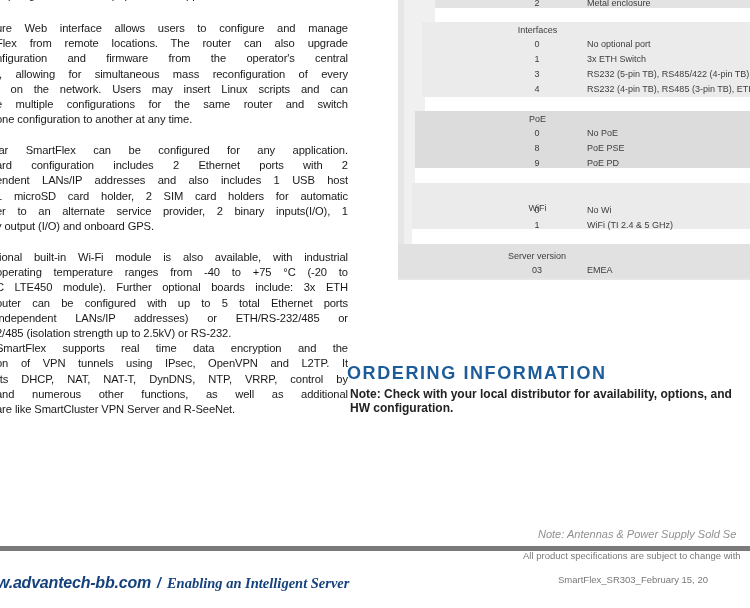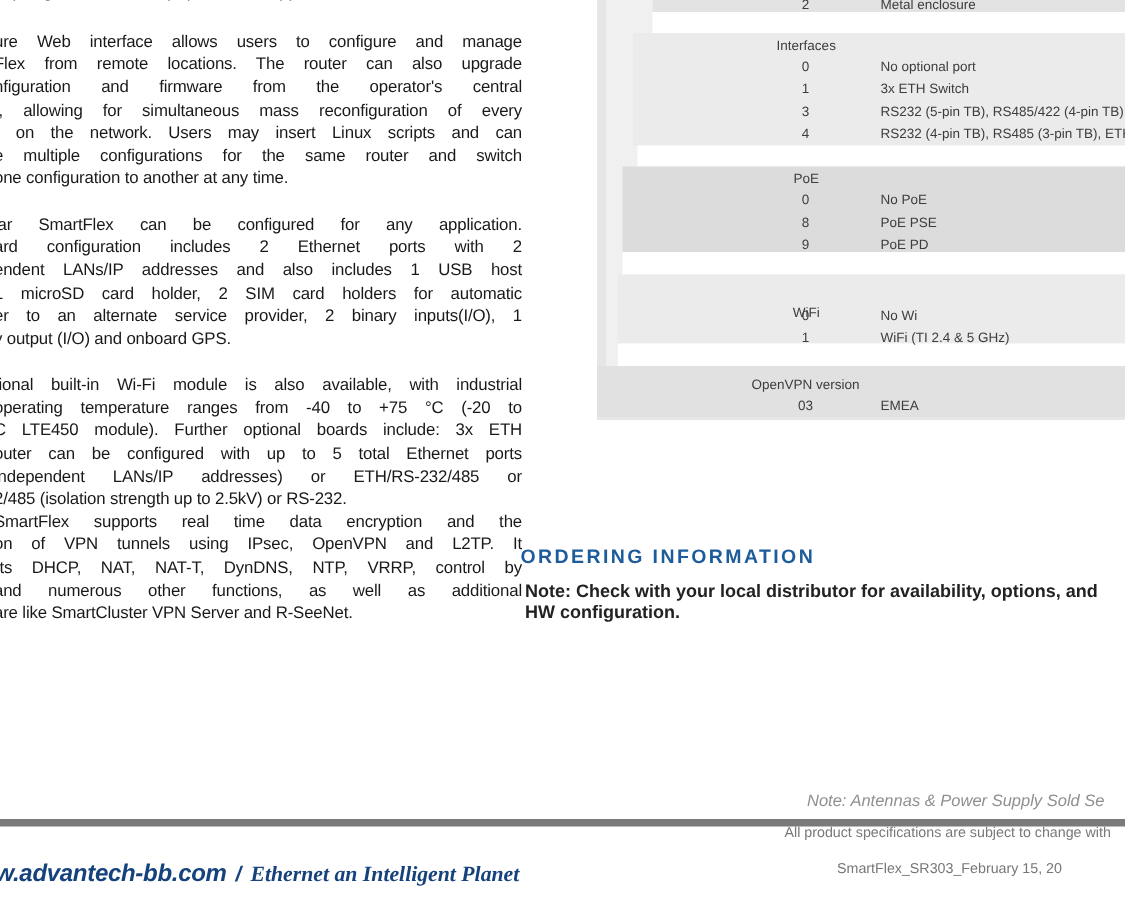--- a/index.html
+++ b/index.html
@@ -35,21 +35,21 @@
   #blk-router  {left:398px;top:244px;width:370px;height:34px;background:#e1e1e1;}
 
   .trow{position:absolute;height:12px;font-size:9px;line-height:12px;color:#3d3d3d;white-space:nowrap;}
   .tcode{position:absolute;left:512px;width:50px;text-align:center;}
   .tdesc{position:absolute;left:587px;}
   .thead{position:absolute;left:495px;width:85px;text-align:center;height:12px;
          font-size:9px;line-height:12px;color:#3d3d3d;}
 
   
   #oi-heading{position:absolute;left:347px;top:363px;
-    font-size:13px;font-weight:bold;letter-spacing:1.6px;color:#1d5c9a;}
+    font-size:18px;font-weight:bold;letter-spacing:1.6px;color:#1d5c9a;}
   #oi-note{position:absolute;left:350px;top:388px;width:398px;
     font-size:12px;line-height:13.5px;color:#222222;font-weight:bold;}
 
   
   #sold-note{position:absolute;left:538px;top:528px;
     font-size:11px;font-weight:normal;font-style:italic;color:#909090;white-space:nowrap;}
   #divider{position:absolute;left:0;top:546px;width:750px;height:5px;background:#7a7a7a;}
   #brandline{position:absolute;left:-3px;top:574px;white-space:nowrap;color:#15427c;}
   #brand-url{font-size:16px;font-weight:bold;font-style:italic;letter-spacing:-0.2px;}
   #brand-sep{font-size:14px;font-weight:bold;font-style:italic;padding:0 6px;}
@@ -148,33 +148,33 @@
 <div class="thead" style="top:202px;">WiFi</div>
 <div class="trow" style="top:204px;">
   <span class="tcode">0</span>
   <span class="tdesc">No Wi</span>
 </div>
 <div class="trow" style="top:219px;">
   <span class="tcode">1</span>
   <span class="tdesc">WiFi (TI 2.4 &amp; 5 GHz)</span>
 </div>
 
-<div class="thead" style="top:250px;width:110px;left:482px;">OpenVPN version</div>
+<div class="thead" style="top:250px;width:110px;left:482px;">Server version</div>
 <div class="trow" style="top:264px;">
   <span class="tcode">03</span>
   <span class="tdesc">EMEA</span>
 </div>
 
 <div id="oi-heading">ORDERING INFORMATION</div>
 <div id="oi-note">
   <div>Note: Check with your local distributor for availability, options, and HW configuration.</div>
 </div>
 
 <div id="sold-note">Note: Antennas &amp; Power Supply Sold Se</div>
 
 <div id="divider"></div>
 
 <div id="brandline">
-  <span id="brand-url">w.advantech-bb.com</span><span id="brand-sep">/</span><span id="brand-tag">Ethernet an Intelligent Planet</span>
+  <span id="brand-url">w.advantech-bb.com</span><span id="brand-sep">/</span><span id="brand-tag">Enabling an Intelligent Server</span>
 </div>
 
 <div class="legal" id="legal1">All product specifications are subject to change with</div>
 <div class="legal" id="legal2">SmartFlex_SR303_February 15, 20</div>
 
 </body></html>

